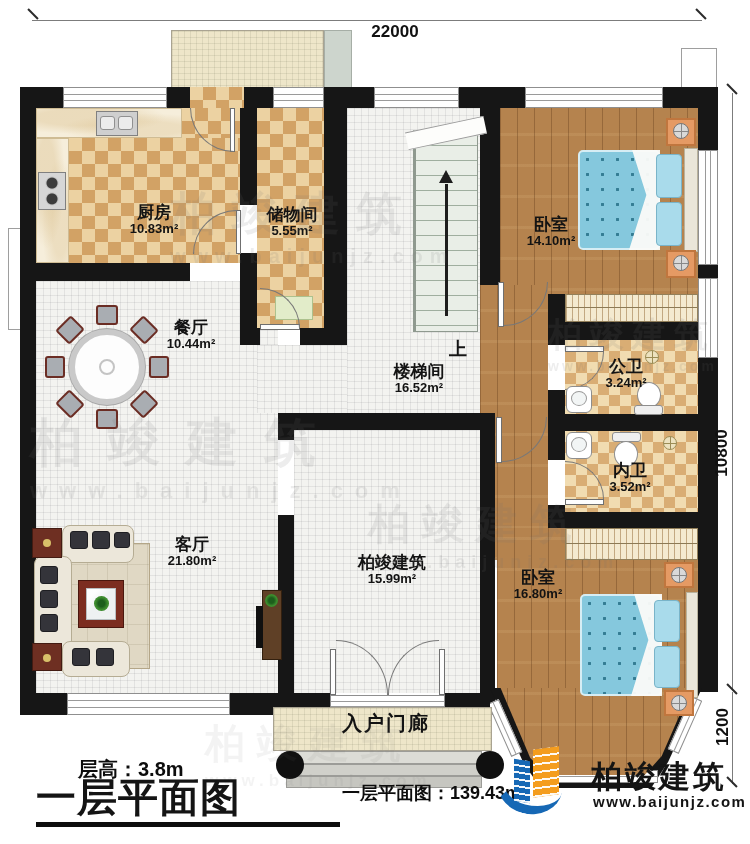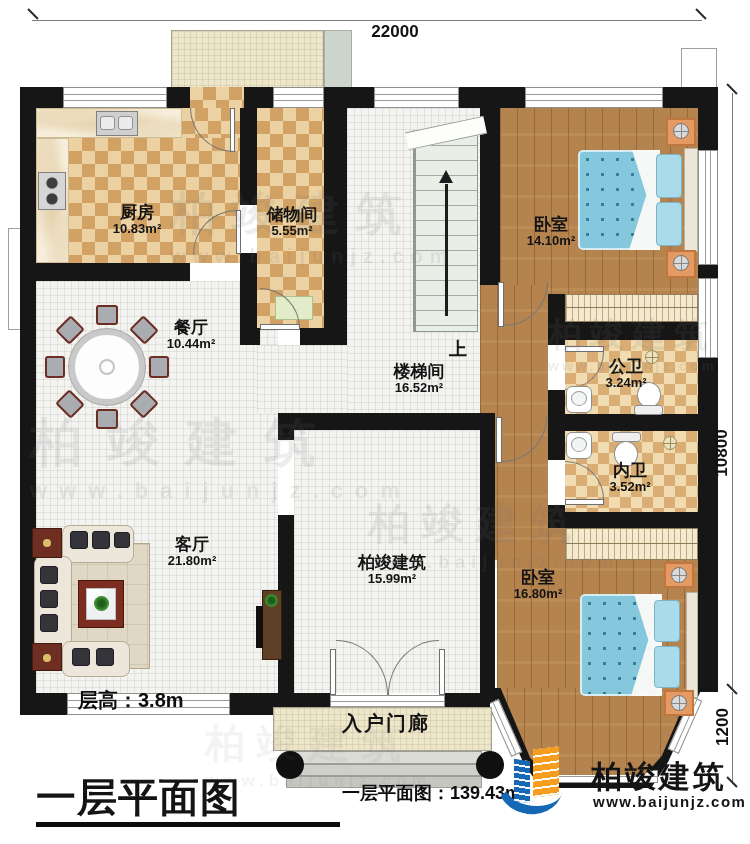--- a/index.html
+++ b/index.html
@@ -320,21 +320,21 @@
   <i class="tbowl" style="left:637px;top:382px;width:24px;height:26px"></i>
   <i class="ttank" style="left:634px;top:405px;width:29px;height:10px"></i>
   <i class="drain" style="left:645px;top:350px;width:14px;height:14px"></i>
   <i class="sink" style="left:566px;top:432px;width:26px;height:27px">
       <b></b>
     </i>
   <i class="ttank" style="left:612px;top:432px;width:29px;height:10px"></i>
   <i class="tbowl" style="left:614px;top:441px;width:24px;height:26px"></i>
   <i class="drain" style="left:663px;top:436px;width:14px;height:14px"></i>
 
-  <div class="lbl" style="left:137px;top:203px">
+  <div class="lbl" style="left:154px;top:203px">
     <span class="nm">厨房</span>
     <span class="ar">10.83m²</span>
   </div>
   <div class="lbl" style="left:292px;top:205px">
     <span class="nm">储物间</span>
     <span class="ar">5.55m²</span>
   </div>
   <div class="lbl" style="left:191px;top:318px">
     <span class="nm">餐厅</span>
     <span class="ar">10.44m²</span>
@@ -398,21 +398,21 @@
   </div>
   <div class="wm e" style="left:548px;top:312px">
     <span class="t">柏竣建筑</span>
     <span class="u">www.baijunjz.com</span>
   </div>
   <div class="wm d" style="left:205px;top:716px;opacity:.08">
     <span class="t">柏竣建筑</span>
     <span class="u">www.baijunjz.com</span>
   </div>
 
-  <div class="info t1" style="left:78px;top:687px">
+  <div class="info t1" style="left:78px;top:756px">
     <span>层高：</span><span>3.8m</span>
   </div>
   <span class="title-main" style="left:36px;top:770px">一层平面图</span>
   <i class="title-rule" style="left:36px;top:822px;width:304px;height:5px"></i>
   <div class="info" style="left:342px;top:781px;font-size:18px">
     <span>一层平面图：</span><span>139.43m²</span>
   </div>
 
   <div class="logo" style="left:497px;top:748px">
     <i class="swoosh"></i>

